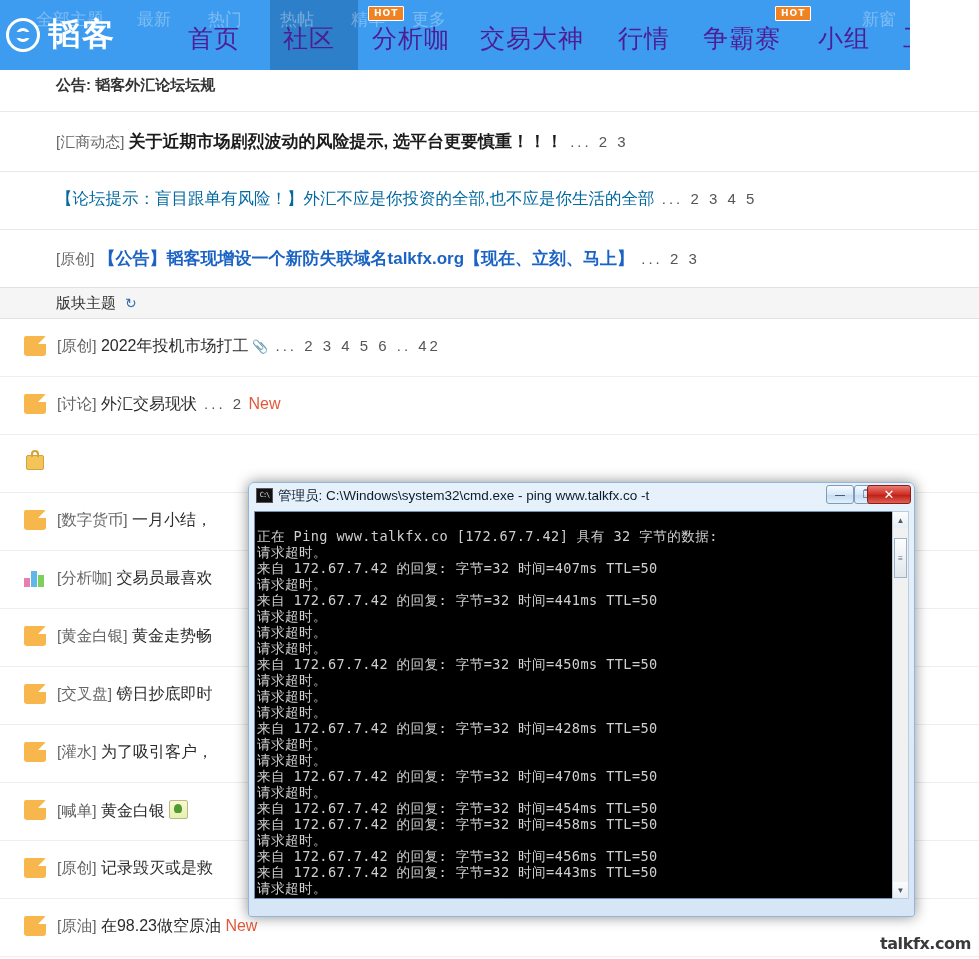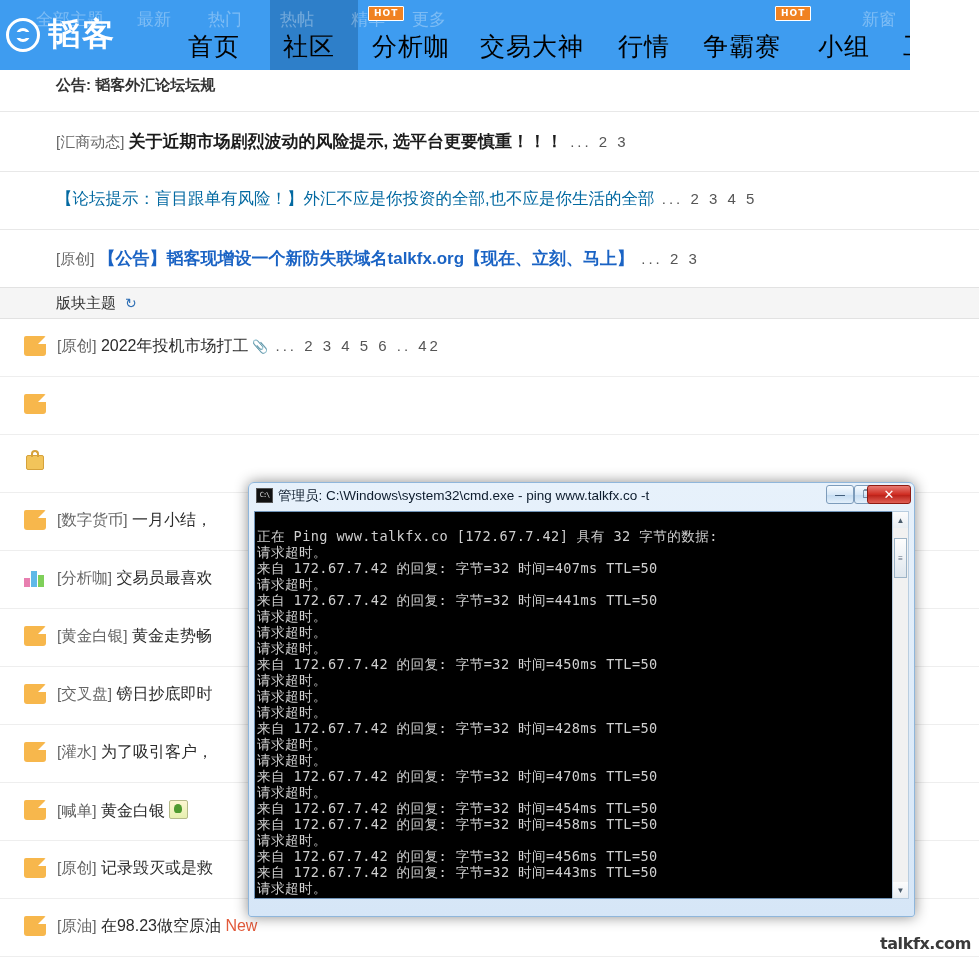--- a/index.html
+++ b/index.html
@@ -80,23 +80,23 @@
   .logo-text {
     font-size: 32px;
     color: #ffffff;
     font-weight: bold;
     margin-left: 8px;
     letter-spacing: 2px;
     font-family: "DejaVu Sans", sans-serif;
   }
   .navitem {
     position: absolute;
-    top: 30px;
+    top: 22px;
     font-size: 25px;
-    color: #000000;
+    color: #4c1d95;
     white-space: nowrap;
     letter-spacing: 1px;
   }
   .badge {
     position: absolute;
     font-size: 9px;
     font-weight: bold;
     color: #ffffff;
     background: #f08222;
     border-radius: 1px;
@@ -462,20 +462,21 @@
   <div class="sb-refresh">↻</div>
 </div>
 
 <div id="topiclist">
     <div class="trow" style="top: 319px;">
       <div class="ticon ico-folder"></div>
       <div class="ttext"><span class="ttag">[原创] </span><span class="ttitle">2022年投机市场打工</span><span class="clip"> 📎</span><span class="pages">  ... 2 3 4 5 6 .. 42</span></div>
     </div>
     <div class="trow" style="top: 377px;">
       <div class="ticon ico-folder"></div>
+      <div class="ttext"><span class="ttag">[讨论] </span><span class="ttitle">外汇交易现状</span><span class="pages">  ... 2</span><span class="new">  New</span></div>
     </div>
     <div class="trow" style="top: 435px;">
       <div class="ico-lock" style="position: absolute;"></div>
     </div>
     <div class="trow" style="top: 493px;">
       <div class="ticon ico-folder"></div>
       <div class="ttext"><span class="ttag">[数字货币] </span><span class="ttitle">一月小结，</span></div>
     </div>
     <div class="trow" style="top: 551px;">
       <div class="ico-chart">

